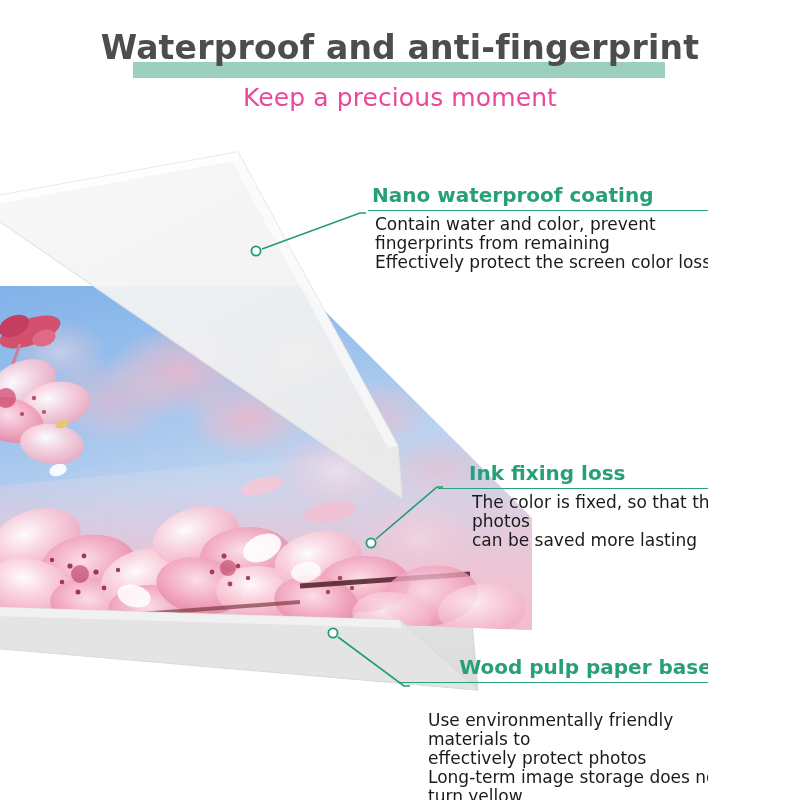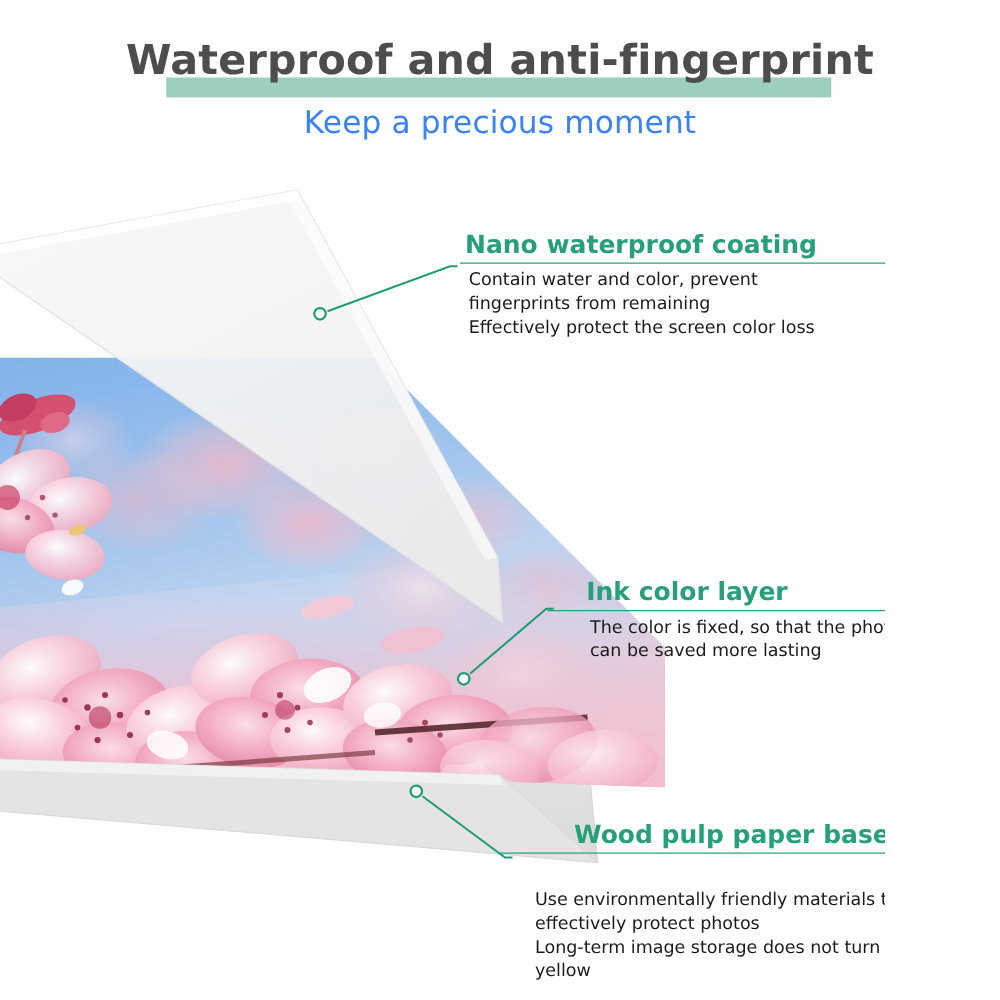--- a/index.html
+++ b/index.html
@@ -57,21 +57,21 @@
   }
   .subtitle-text {
     position: absolute;
     left: 0;
     top: 82px;
     width: 800px;
     text-align: center;
     font-size: 25px;
     line-height: 32px;
     font-weight: 400;
-    color: #3b82f6;
+    color: #ec4899;
     letter-spacing: 0.1px;
   }
 
   
   #artwork {
     position: absolute;
     left: 0;
     top: 0;
     width: 800px;
     height: 800px;
@@ -88,21 +88,21 @@
     color: #27a079;
     white-space: nowrap;
   }
   .callout .c-rule {
     height: 0;
     border-top: 1.6px solid #2aa37c;
     margin-top: 2px;
   }
   .callout .c-body {
     margin-top: 4px;
-    font-size: 14px;
+    font-size: 17px;
     line-height: 19px;
     color: #1a1a1a;
     white-space: pre-line;
   }
 
   #callout-nano      { left: 368px; top: 182px; }
   #callout-nano .c-rule   { width: 350px; }
   #callout-nano .c-head   { padding-left: 4px; }
   #callout-nano .c-body   { padding-left: 7px; }
 
@@ -320,21 +320,21 @@
 
   <div class="callout" id="callout-nano">
     <div class="c-head">Nano waterproof coating</div>
     <div class="c-rule"></div>
     <div class="c-body">Contain water and color, prevent
 fingerprints from remaining
 Effectively protect the screen color loss</div>
   </div>
 
   <div class="callout" id="callout-ink">
-    <div class="c-head">Ink color layer</div>
+    <div class="c-head">Ink fixing loss</div>
     <div class="c-rule"></div>
     <div class="c-body">The color is fixed, so that the photos
 can be saved more lasting</div>
   </div>
 
   <div class="callout" id="callout-wood">
     <div class="c-head">Wood pulp paper base</div>
     <div class="c-rule"></div>
     <div class="c-body">Use environmentally friendly materials to
 effectively protect photos

